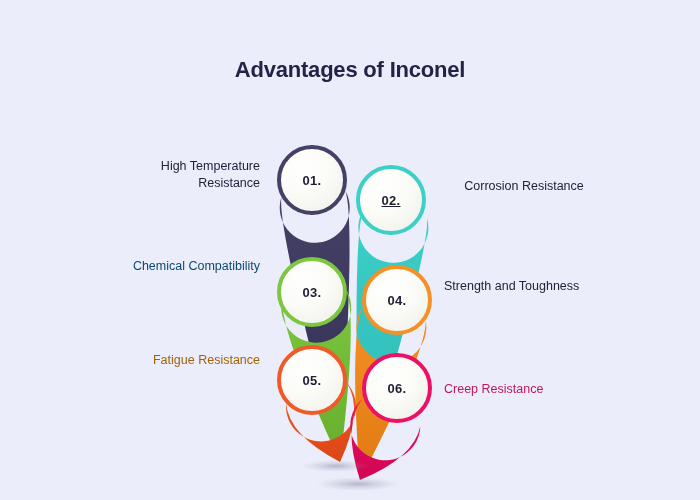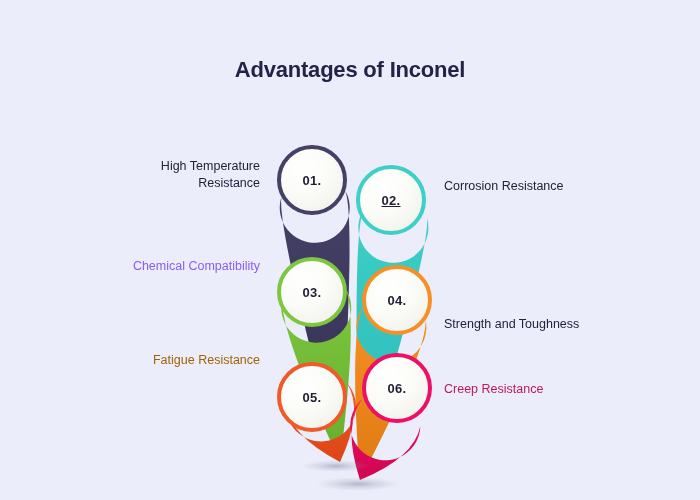--- a/index.html
+++ b/index.html
@@ -123,25 +123,25 @@
       <ellipse cx="336" cy="466" rx="34" ry="6" fill="url(#shadowGrad)"></ellipse>
       <ellipse cx="358" cy="484" rx="42" ry="7" fill="url(#shadowGrad)"></ellipse>
     </g>
   </svg>
 
   <div id="circles-layer">
       <div class="num-circle" style="left: 277px; top: 145px; width: 70px; height: 70px; border: 4px solid rgb(69, 64, 102);">01.</div>
       <div class="num-circle" style="left: 356px; top: 165px; width: 70px; height: 70px; border: 4px solid rgb(61, 207, 200); text-decoration: underline;">02.</div>
       <div class="num-circle" style="left: 277px; top: 257px; width: 70px; height: 70px; border: 4px solid rgb(125, 198, 63);">03.</div>
       <div class="num-circle" style="left: 362px; top: 265px; width: 70px; height: 70px; border: 4px solid rgb(245, 144, 38);">04.</div>
-      <div class="num-circle" style="left: 277px; top: 362px; width: 70px; height: 70px; border: 4px solid rgb(240, 90, 40);">05.</div>
+      <div class="num-circle" style="left: 277px; top: 345px; width: 70px; height: 70px; border: 4px solid rgb(240, 90, 40);">05.</div>
       <div class="num-circle" style="left: 362px; top: 353px; width: 70px; height: 70px; border: 4px solid rgb(236, 17, 100);">06.</div>
     </div>
   <div id="labels-layer">
       <div class="label left" style="left: 100px; top: 158px; color: rgb(34, 34, 58);">High Temperature Resistance</div>
-      <div class="label right" style="left: 444px; top: 178px; color: rgb(34, 34, 58);">Corrosion Resistance</div>
-      <div class="label left" style="left: 100px; top: 258px; color: #8b5cf6;">Chemical Compatibility</div>
-      <div class="label right" style="left: 444px; top: 278px; color: rgb(34, 34, 58); margin-top: 38px;">Strength and Toughness</div>
+      <div class="label right" style="left: 444px; top: 178px; color: rgb(34, 34, 58); text-align: center;">Corrosion Resistance</div>
+      <div class="label left" style="left: 100px; top: 258px; color: #0c4a6e;">Chemical Compatibility</div>
+      <div class="label right" style="left: 444px; top: 278px; color: rgb(34, 34, 58);">Strength and Toughness</div>
       <div class="label left" style="left: 100px; top: 352px; color: #a16207;">Fatigue Resistance</div>
       <div class="label right" style="left: 444px; top: 381px; color: #be185d;">Creep Resistance</div>
     </div>
 
 </div>
 
 </body></html>

